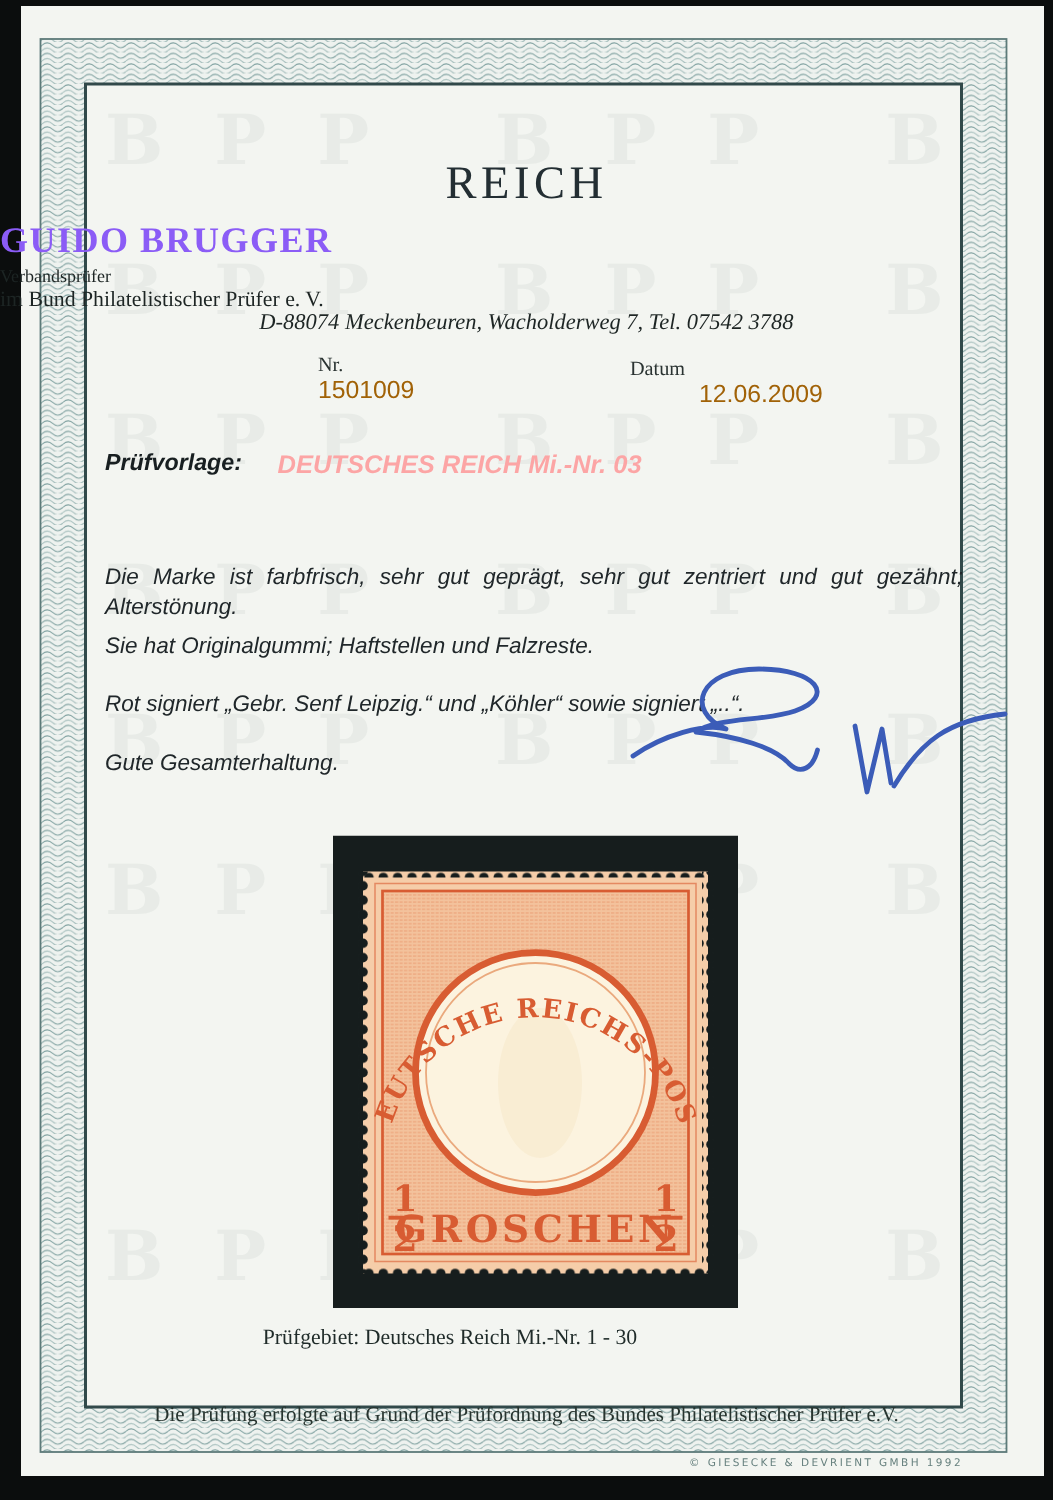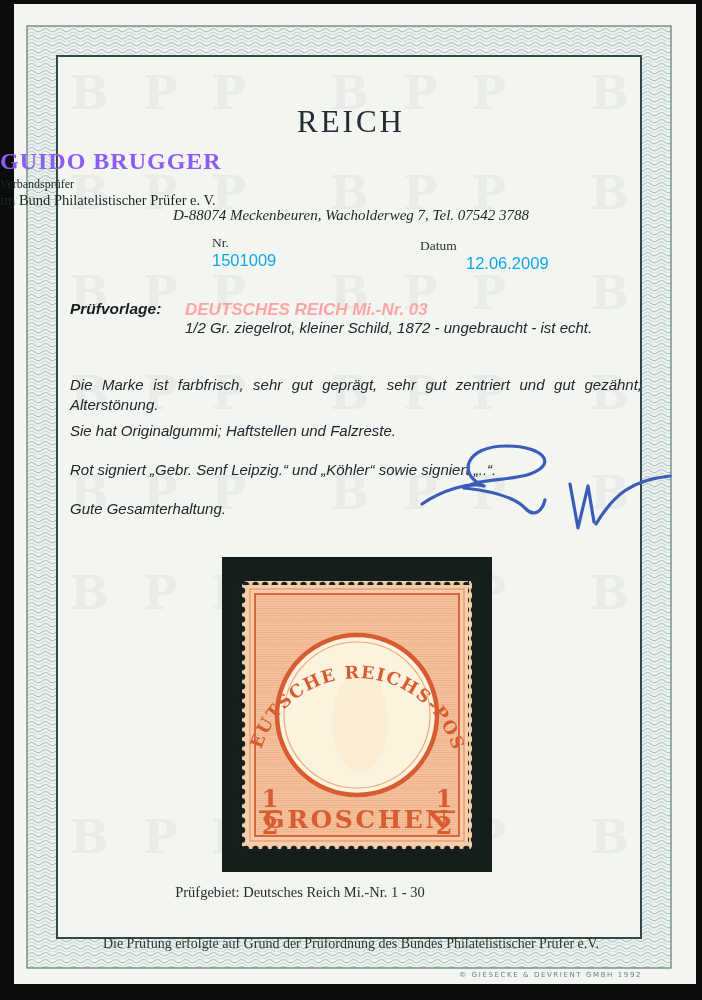--- a/index.html
+++ b/index.html
@@ -16,21 +16,21 @@
           overflow:hidden;pointer-events:none;}
 
   
   .title{left:0;width:702px;top:104px;text-align:center;font-size:31px;letter-spacing:3px;color:#232e33;}
   .name{left:0;width:702px;top:148px;text-align:left;font-size:24px;font-weight:bold;letter-spacing:1px;color:#8b5cf6;}
   .role{left:0;width:702px;top:177px;text-align:left;font-size:12px;}
   .assoc{left:0;width:702px;top:192px;font-size:14.5px;}
   .addr{left:0;width:702px;top:207px;text-align:center;font-size:15px;font-style:italic;}
 
   .lbl{font-size:13.5px;color:#2a3332;margin-left:16px;}
-  .val{font-family:"Liberation Sans", sans-serif;font-size:16.5px;color:#0ea5e9;text-align:right;}
+  .val{font-family:"Liberation Sans", sans-serif;font-size:16.5px;color:#a16207;text-align:right;}
 
   .sans{font-family:"Liberation Sans", sans-serif;font-style:italic;}
   .subject-label{left:70px;top:300px;font-size:15.5px;font-weight:bold;color:#181f21;}
   .subject1{left:185px;top:300px;font-size:17px;font-weight:bold;color:#fca5a5;}
   .subject2{left:185px;top:319px;font-size:15px;color:#20272a;}
 
   .para{left:70px;width:572px;font-size:15px;line-height:19.5px;color:#20272a;
         text-align:justify;text-align-last:left;margin-top:20px;}
 
   .caption1{left:0;width:600px;top:884px;text-align:center;font-size:14.5px;color:#1f2b29;}
@@ -71,21 +71,20 @@
   <div class="abs assoc">im Bund Philatelistischer Prüfer e. V.</div>
   <div class="abs addr">D-88074 Meckenbeuren, Wacholderweg 7, Tel. 07542 3788</div>
 
   <div class="abs lbl" style="left:196px;top:235px">Nr.</div>
   <div class="abs val" style="left:212px;top:251px">1501009</div>
   <div class="abs lbl" style="left:404px;top:238px">Datum</div>
   <div class="abs val" style="left:466px;top:254px">12.06.2009</div>
 
   <div class="abs sans subject-label">Prüfvorlage:</div>
   <div class="abs sans subject1">DEUTSCHES REICH Mi.-Nr. 03</div>
-  <div class="abs sans subject2">1/2 Gr. ziegelrot, kleiner Schild, 1872 - ungebraucht - ist echt.</div>
 
   <div class="abs sans para" style="top:355px">Die Marke ist farbfrisch, sehr gut geprägt, sehr gut zentriert und gut gezähnt; Alterstönung.</div>
   <div class="abs sans para" style="top:401px">Sie hat Originalgummi; Haftstellen und Falzreste.</div>
   <div class="abs sans para" style="top:440px">Rot signiert „Gebr. Senf Leipzig.“ und „Köhler“ sowie signiert „..“.</div>
   <div class="abs sans para" style="top:479px">Gute Gesamterhaltung.</div>
 
   <svg class="abs" style="left:418px;top:436px" width="256" height="115" viewBox="0 0 256 115">
     <g fill="none" stroke="#3b5cb8" stroke-width="3.2" stroke-linecap="round" stroke-linejoin="round">
       <path d="M4,68 C24,54 52,46 66,50 C38,38 48,10 88,10 C126,10 140,28 112,38 C92,45 60,42 46,52 C74,55 98,62 108,73 C116,81 124,76 127,64"></path>
       <path d="M152,48 L160,92 L170,50 L176,86"></path>

